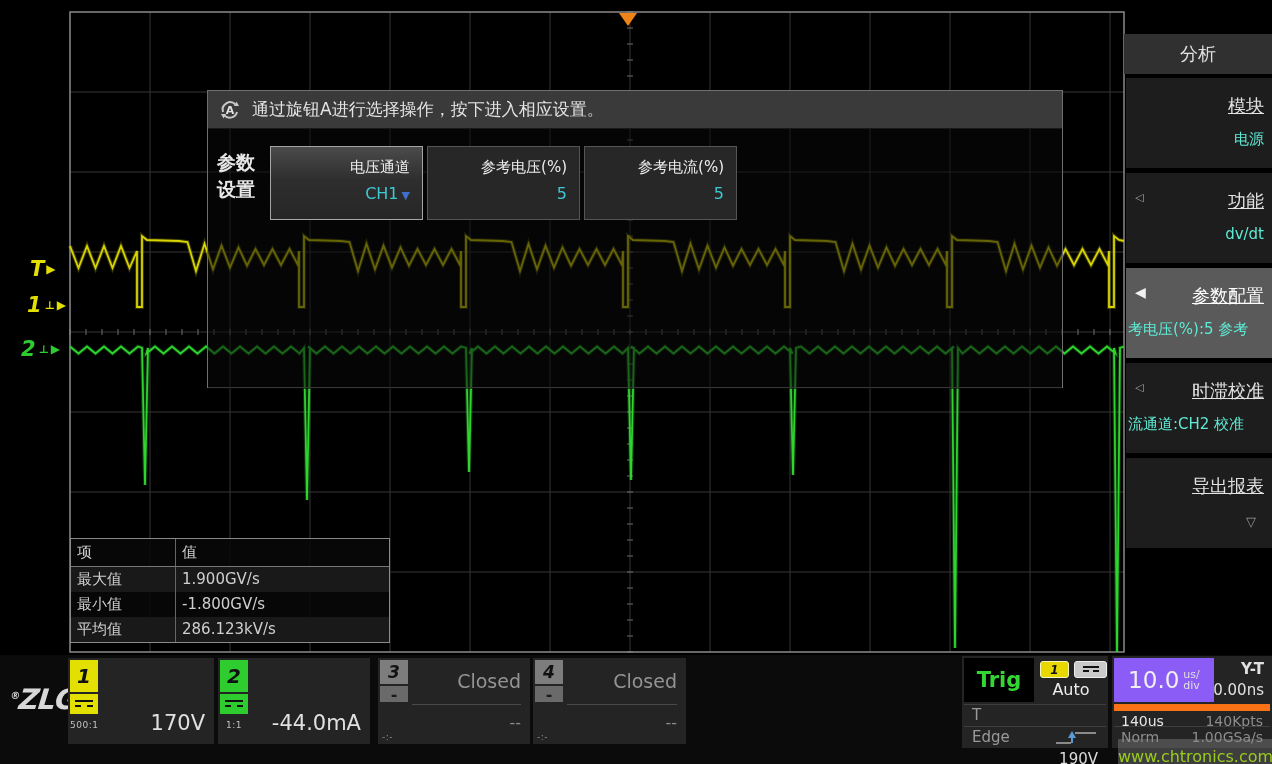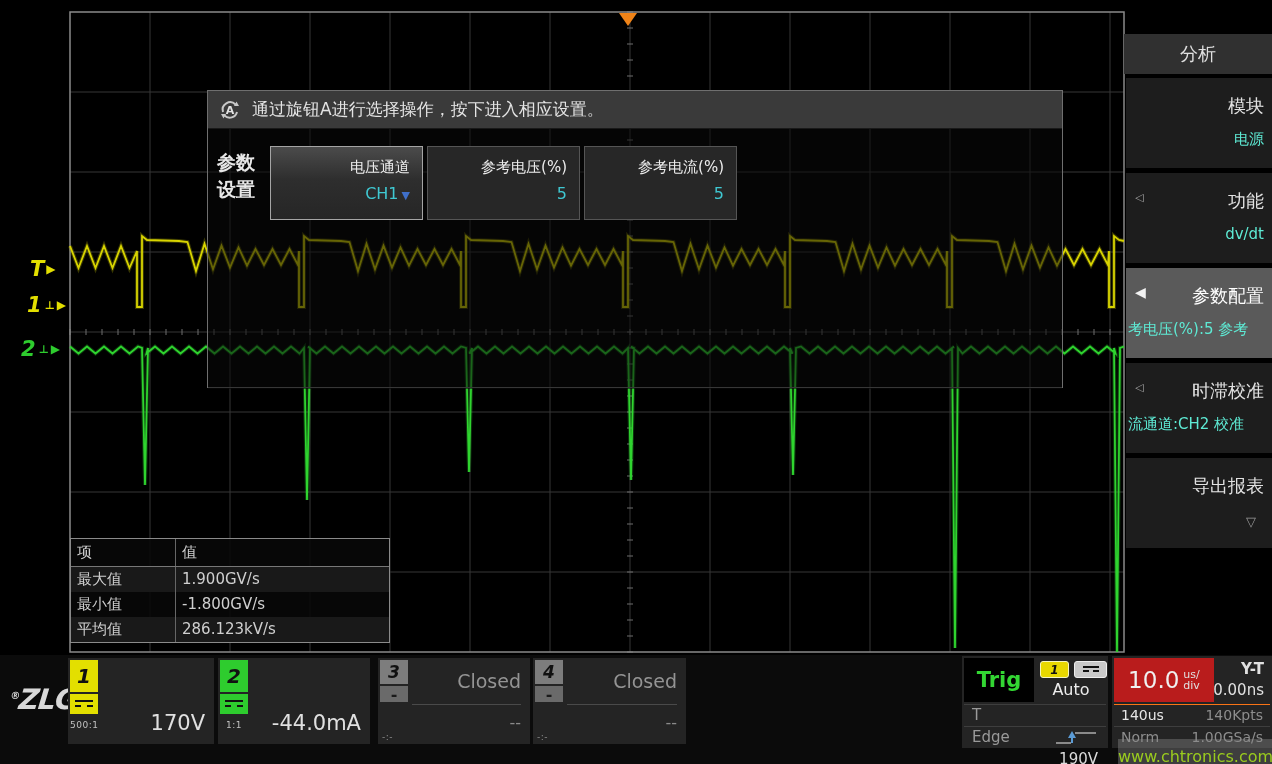--- a/index.html
+++ b/index.html
@@ -43,21 +43,21 @@
   .mrow.mhead{height:27px;line-height:27px;border-bottom:1px solid #777;}
   .mrow.alt{background:#191919;}
   .mc1{width:98px;padding-left:6px;border-right:1px solid #666;}
   .mc2{flex:1;padding-left:6px;}
   
   .sidebar{position:absolute;left:1124px;top:0;width:148px;height:655px;z-index:2;}
   .sb-title{position:absolute;top:34px;left:0;right:0;height:40px;line-height:40px;background:#303030;
     text-align:center;font-size:18px;color:#e0e0e0;}
   .sb-item{position:absolute;left:2px;right:0;height:90px;background:#1d1d1d;}
   .sb-i0{top:78px;} .sb-i1{top:173px;} .sb-i2{top:268px;background:#5a5a5a;} .sb-i3{top:363px;} .sb-i4{top:458px;}
-  .sb-label{position:absolute;top:16px;right:8px;font-size:18px;color:#e2e2e2;white-space:nowrap;}
+  .sb-label{position:absolute;top:16px;right:8px;font-size:18px;color:#e2e2e2;white-space:nowrap;text-decoration:underline;}
   .sb-i2 .sb-label{color:#fff;}
   .sb-value{position:absolute;top:52px;right:8px;font-size:15px;color:#5eead4;white-space:nowrap;}
   .sb-value.cutleft{right:auto;left:2px;overflow:hidden;width:146px;}
   .sb-arrow{position:absolute;left:9px;top:18px;font-size:11px;color:#a8a8a8;}
   .sb-i2 .sb-arrow{font-size:14px;color:#f2f2f2;top:16px;}
   .sb-export-glyph{position:absolute;right:16px;top:56px;font-size:13px;color:#9a9a9a;}
   
   .bottombar{position:absolute;left:0;top:655px;width:1272px;height:109px;background:#0b0b0b;z-index:4;}
   .logo{position:absolute;left:10px;top:28px;font-size:28px;font-weight:bold;font-style:italic;
     color:#d8d8d8;transform:skewX(-6deg);letter-spacing:-1px;}
@@ -96,28 +96,28 @@
   .tbadge.coup .dc-icon::after{top:4px;}
   .trig-mode{position:absolute;left:74px;top:24px;width:70px;text-align:center;font-size:16px;color:#ececec;}
   .trig-row{position:absolute;left:2px;right:2px;height:21px;border-top:1px solid #3e3e3e;
     font-size:15px;line-height:21px;}
   .trig-r1{top:48px;} .trig-r2{top:70px;}
   .trig-row .lft{position:absolute;left:8px;color:#9a9a9a;}
   .trig-row .rgt{position:absolute;right:8px;color:#dcdcdc;margin-top:44px;}
   .edge-icon{position:absolute;right:8px;top:3px;}
   
   .tb-panel{position:absolute;left:1112px;top:1px;width:160px;height:92px;background:#242424;}
-  .tb-box{position:absolute;left:2px;top:2px;width:100px;height:44px;background:#b91c1c;
+  .tb-box{position:absolute;left:2px;top:2px;width:100px;height:44px;background:#8b5cf6;
     display:flex;align-items:center;justify-content:center;gap:4px;}
   .tb-scale{font-size:23px;color:#f0f0f0;}
   .tb-unit{font-size:11px;line-height:11px;color:#e0e0e0;text-align:left;}
   .tb-yt{position:absolute;right:8px;top:4px;font-size:15px;color:#e0e0e0;font-weight:bold;}
   .tb-delay{position:absolute;right:8px;top:25px;font-size:15px;color:#e0e0e0;}
   .tb-row{position:absolute;left:2px;right:2px;height:21px;font-size:14px;line-height:21px;}
-  .tb-r1{top:48px;border-top:1px solid #f97316;} .tb-r2{top:70px;border-top:1px solid #3e3e3e;}
+  .tb-r1{top:48px;border-top:7px solid #f97316;} .tb-r2{top:70px;border-top:1px solid #3e3e3e;}
   .tb-row .lft{position:absolute;left:7px;color:#e6e6e6;}
   .tb-row .rgt{position:absolute;right:7px;color:#8d8d8d;}
   .tb-r2 .lft{color:#8d8d8d;}
   
   .wmark-bar{position:absolute;left:1118px;top:739px;width:200px;height:35px;z-index:6;
     background:rgba(140,140,140,0.4);display:flex;align-items:center;justify-content:flex-start;}
   .wmark{font-size:16px;color:#9acc1e;white-space:nowrap;}
 </style>
 </head>
 <body>

